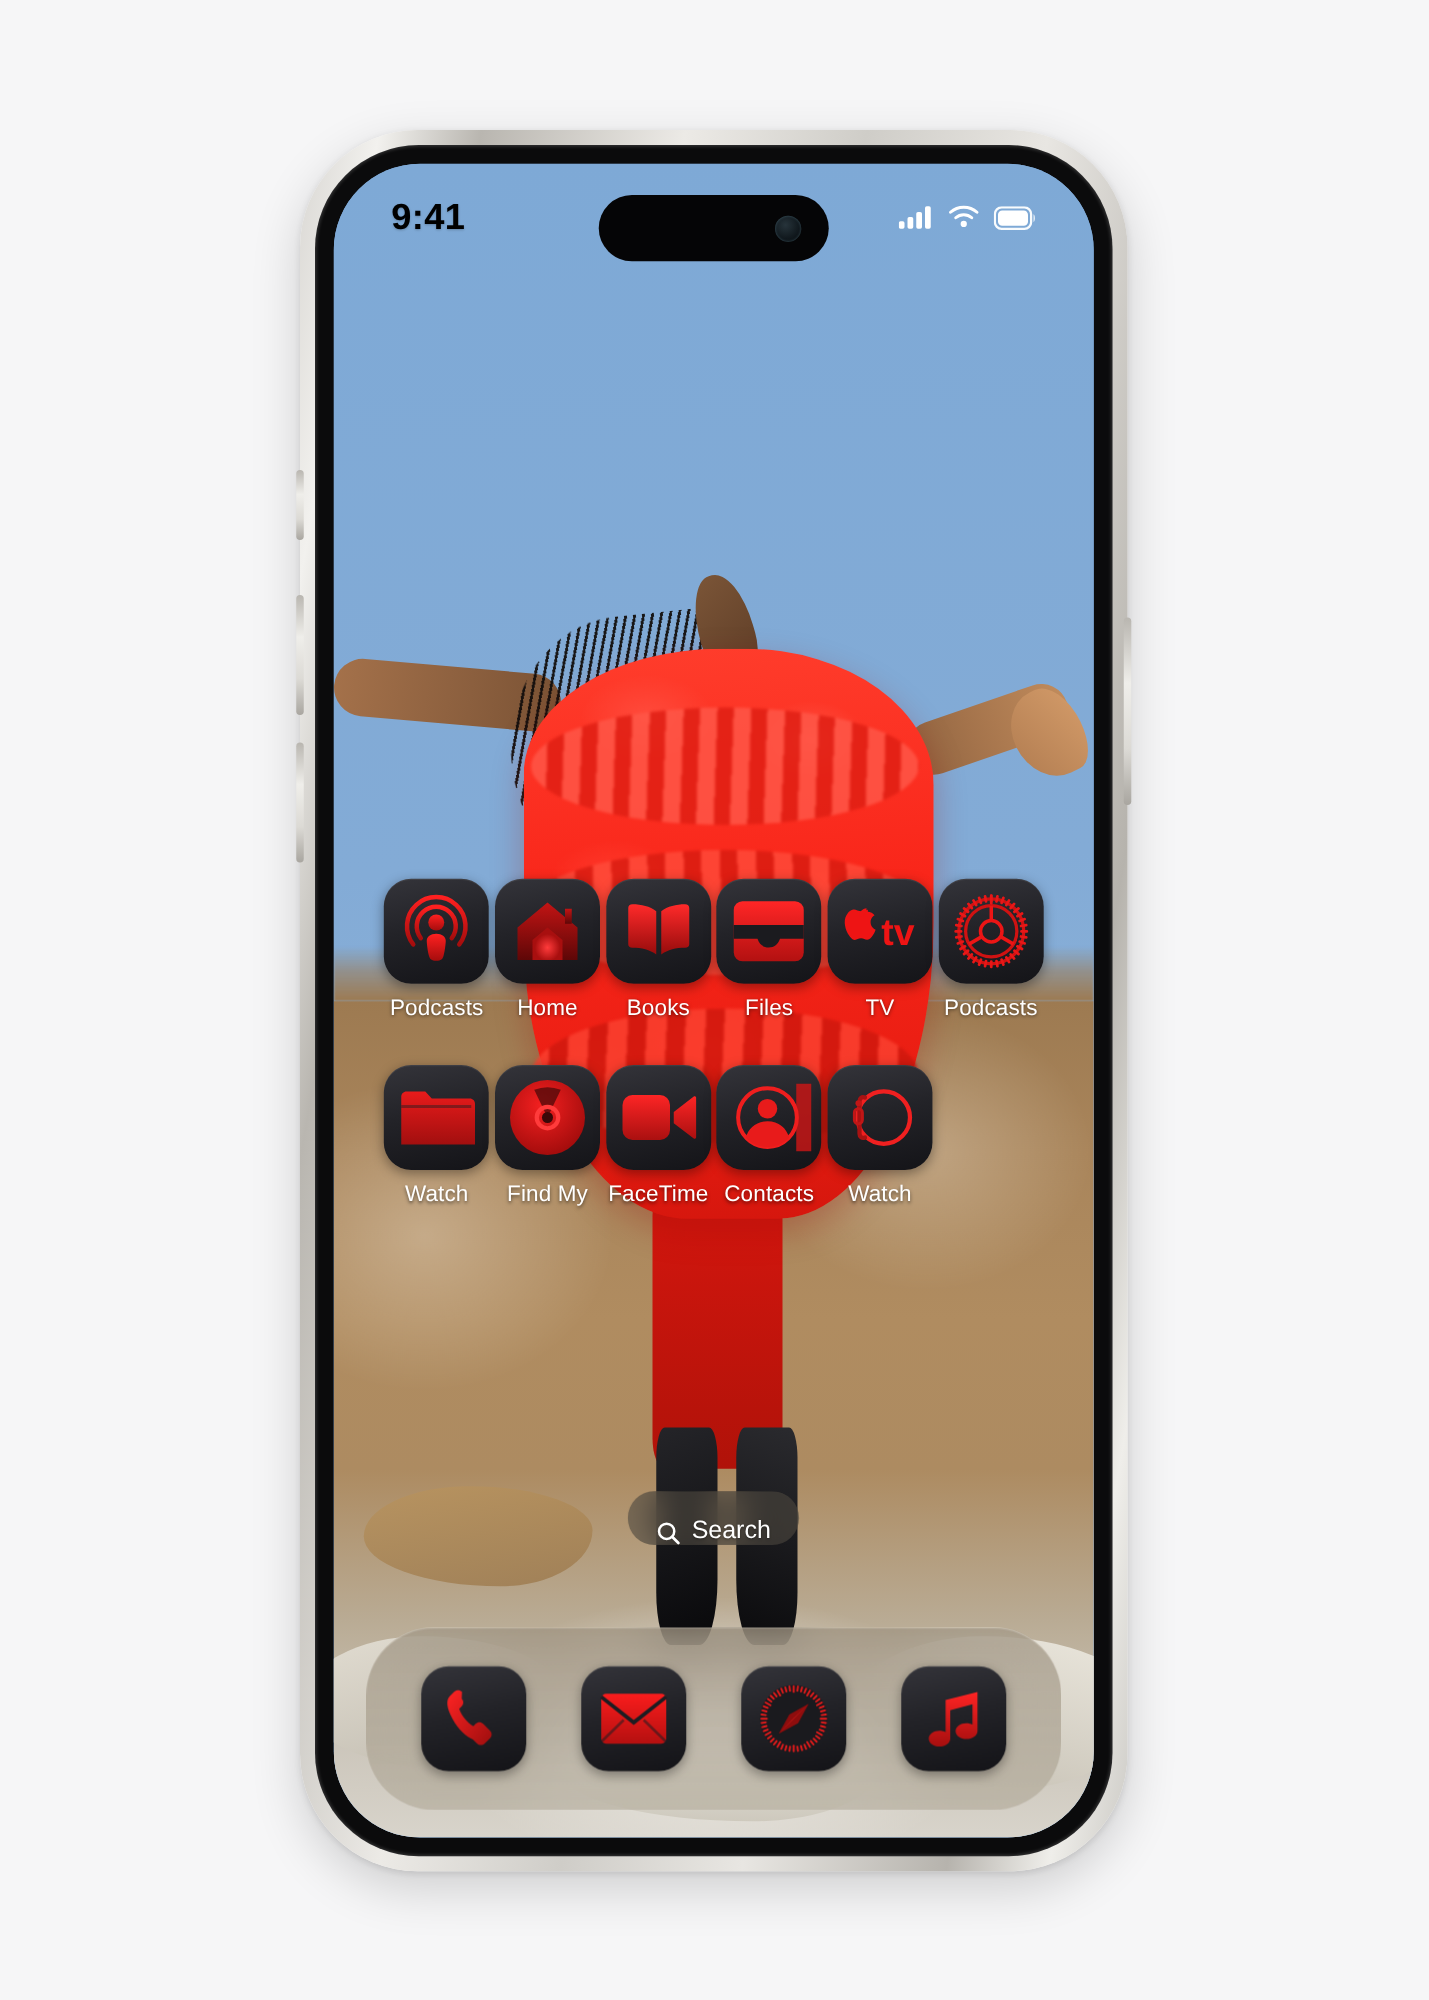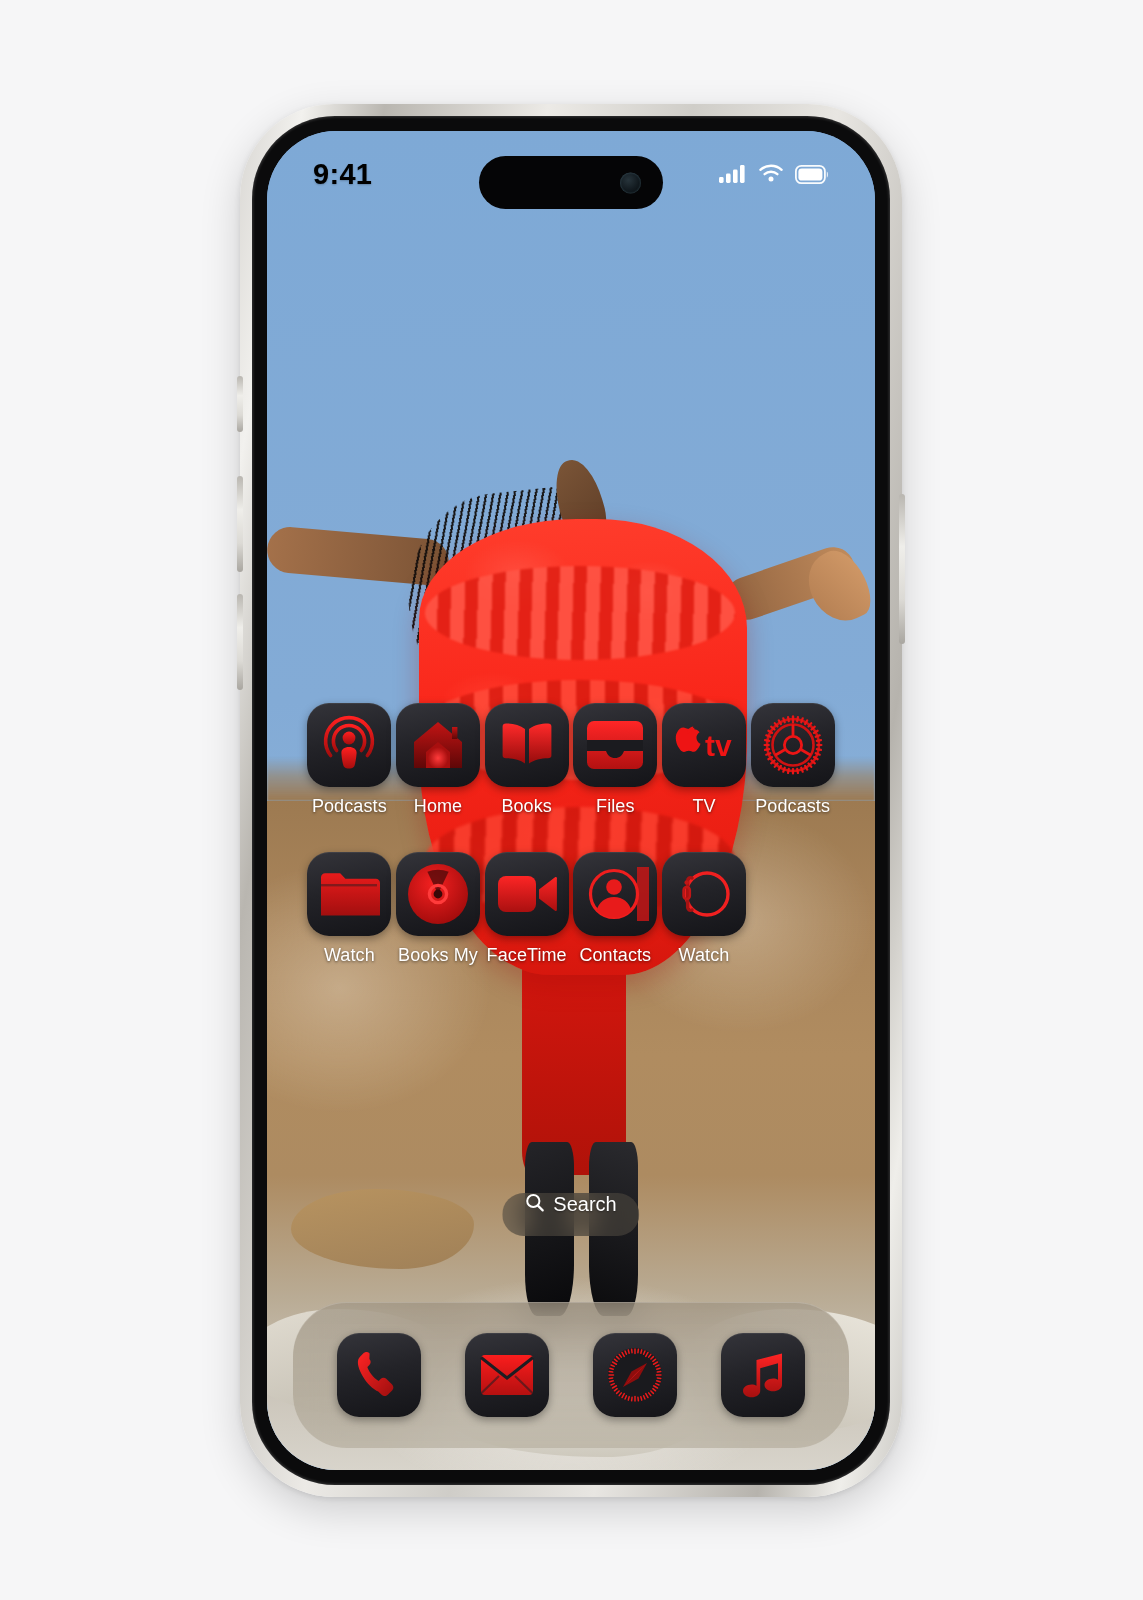--- a/index.html
+++ b/index.html
@@ -189,21 +189,21 @@
   .app-label{
     margin-top:9px;color:#fff;font-size:18px;letter-spacing:.1px;
     text-shadow:0 1px 3px rgba(0,0,0,.55);white-space:nowrap;
   }
 
   
   #search-pill{
     position:absolute;left:50%;transform:translateX(-50%);
     top:1062px;
     height:43px;padding:0 23px;
-    display:flex;align-items:flex-start;gap:9px;
+    display:flex;align-items:flex-end;gap:9px;
     background:rgba(78,72,64,.58);
     -webkit-backdrop-filter:blur(14px);backdrop-filter:blur(14px);
     border-radius:22px;cursor:pointer;z-index:6;
   }
   #search-label{color:#fff;font-size:20px;text-shadow:0 1px 2px rgba(0,0,0,.4);}
 
   
   #dock{
     position:absolute;left:26px;right:26px;bottom:22px;height:146px;
     border-radius:54px;
@@ -462,21 +462,21 @@
                   <stop offset="0" stop-color="#f42020"></stop>
                       <stop offset="1" stop-color="#a30c0c"></stop>
                     </radialGradient>
                   </defs>
                 <circle cx="33" cy="33" r="30" fill="url(#gFM)"></circle>
                 <path d="M33 33 22.4 10.8a30 30 0 0 1 21.2 0z" fill="#4a0a0a" opacity=".75"></path>
                 <circle cx="33" cy="33" r="8.6" fill="none" stroke="#ff3b3b" stroke-width="3.4"></circle>
                 <circle cx="33" cy="33" r="4.4" fill="#3a0808"></circle>
               </svg>
             </div>
-            <div class="app-label">Books My</div>
+            <div class="app-label">Find My</div>
           </div>
 
           <div class="app">
             <div class="icon">
               <svg width="62" height="44" viewBox="0 0 62 44">
                 <defs>
                     <linearGradient id="gFT" x1="0" y1="0" x2="0" y2="1">
                   <stop offset="0" stop-color="#fd2525"></stop>
                       <stop offset="1" stop-color="#aa1010"></stop>
                     </linearGradient>

